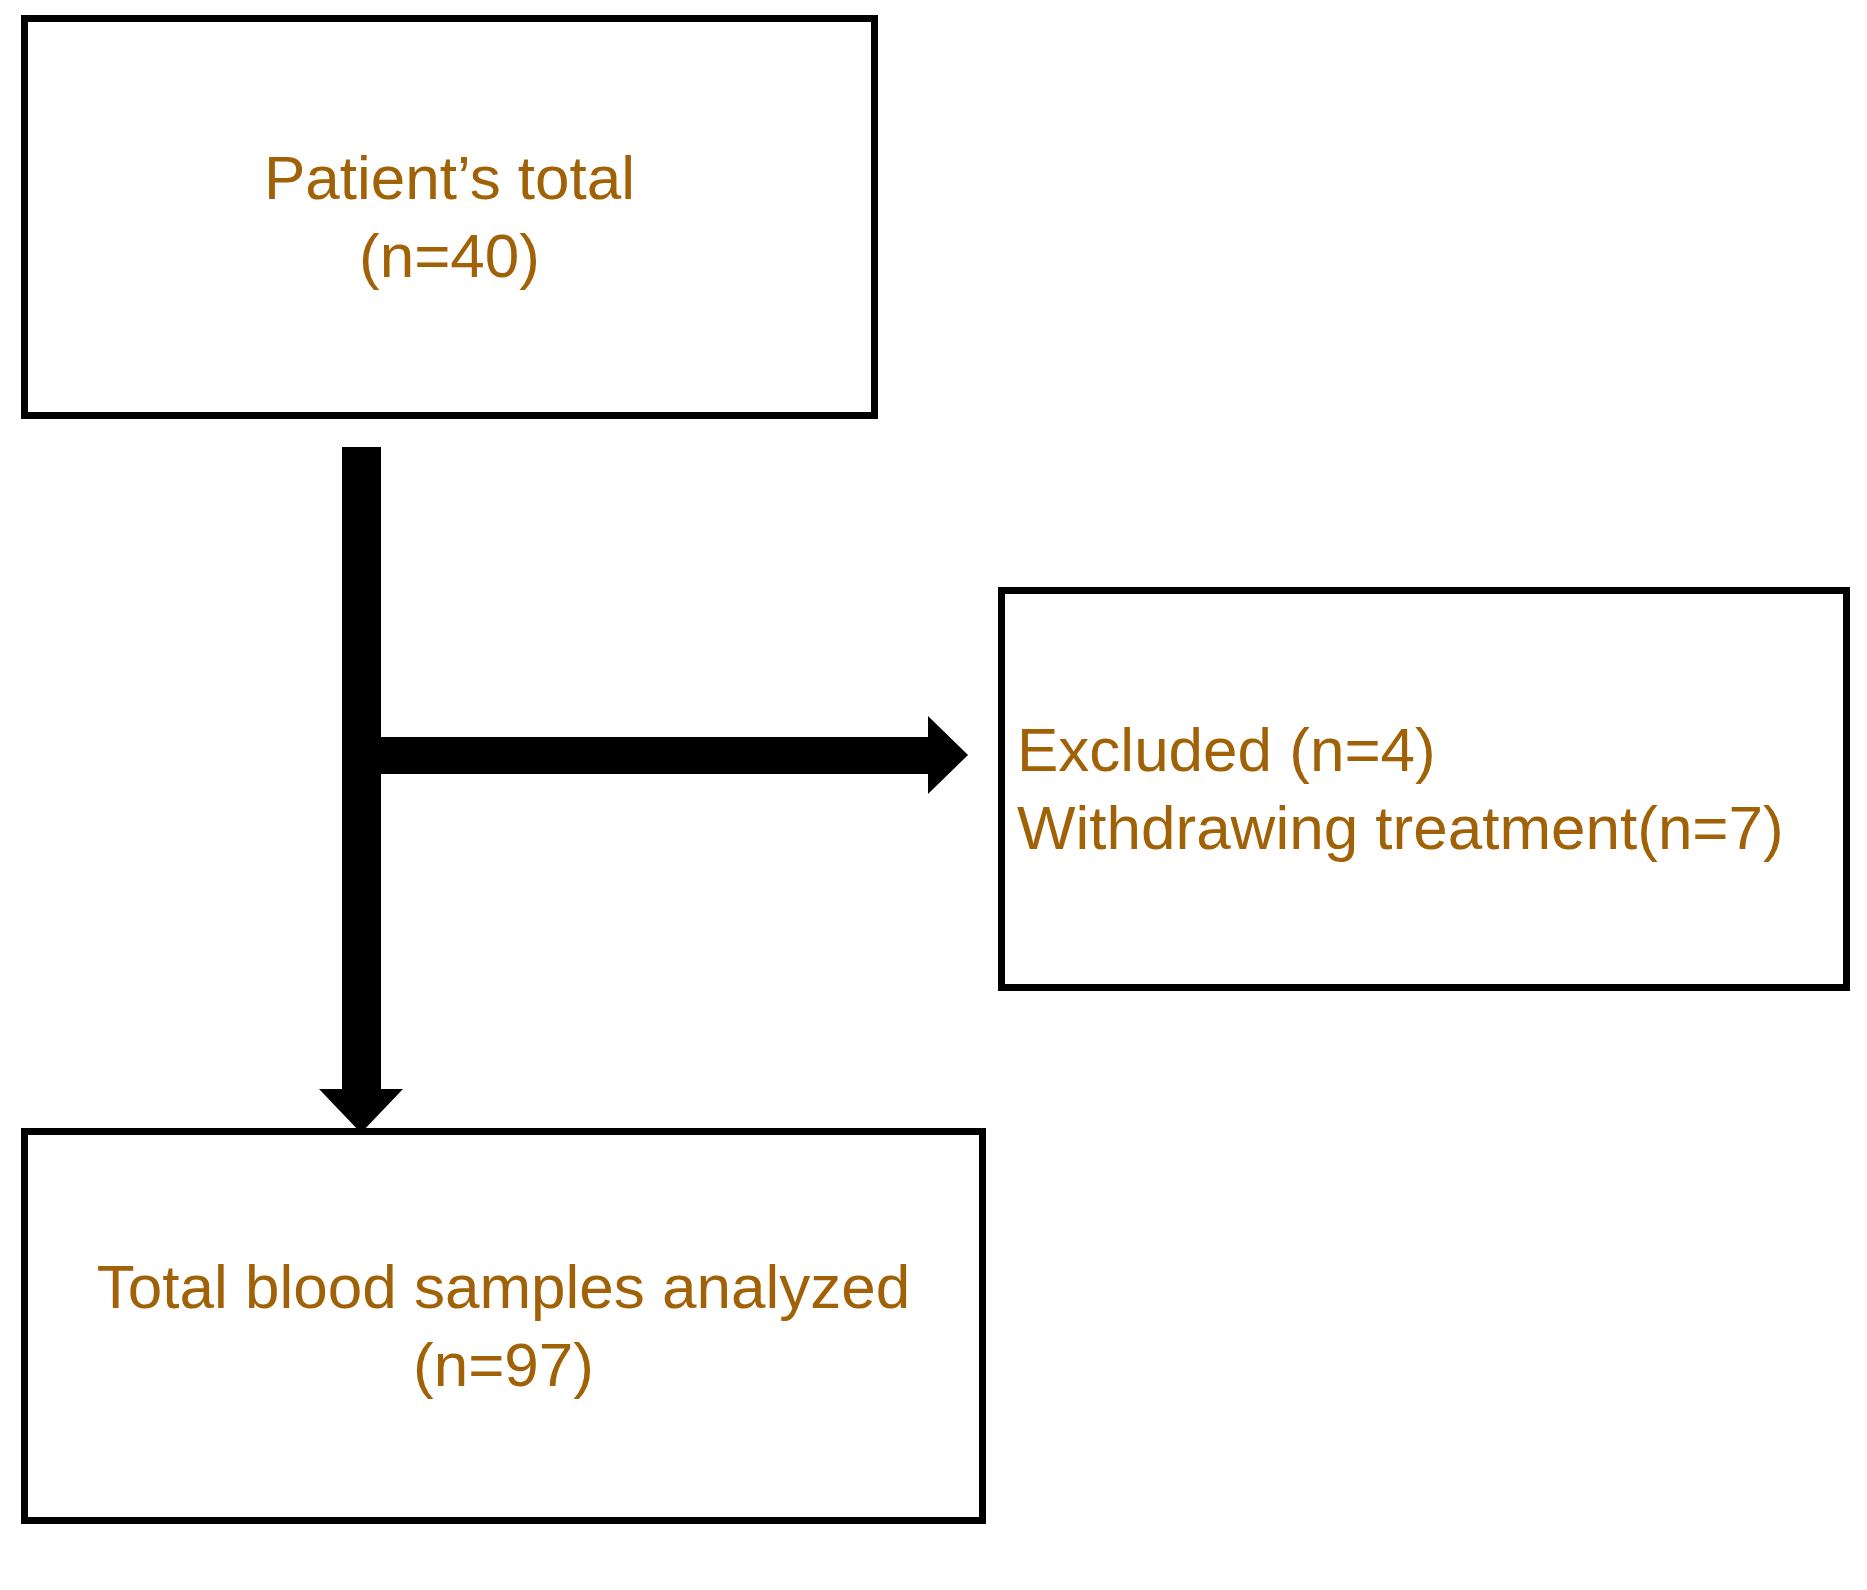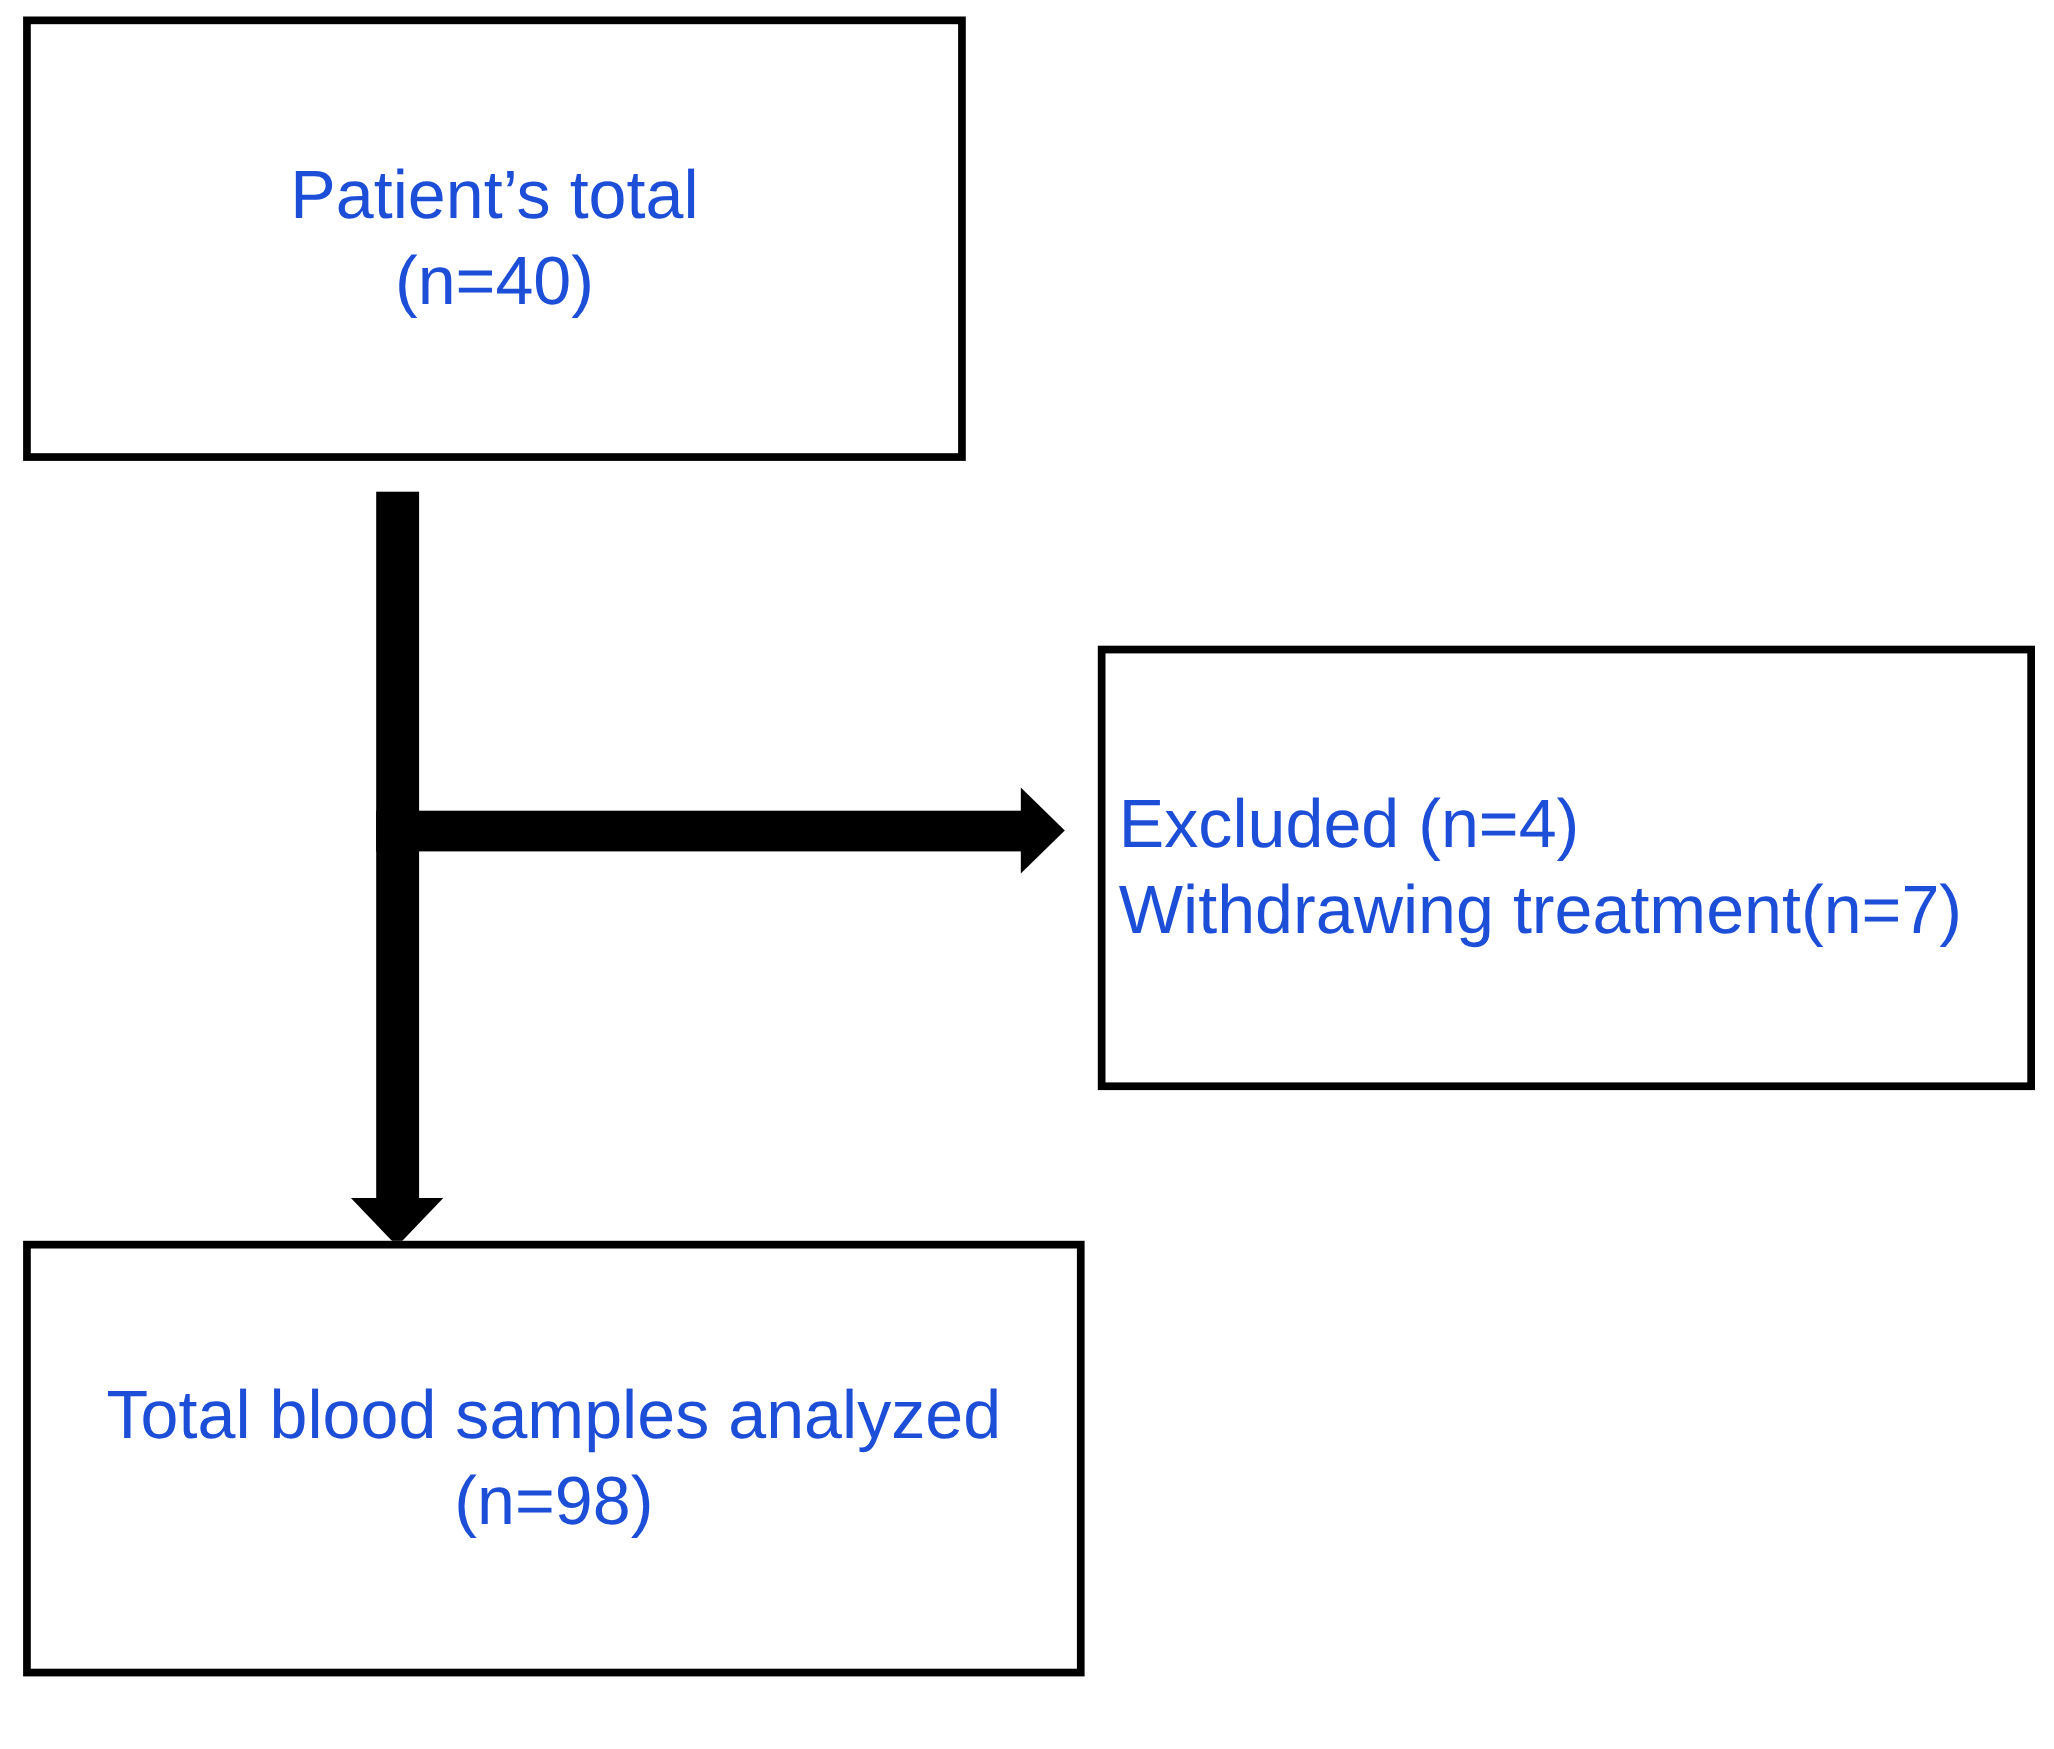--- a/index.html
+++ b/index.html
@@ -5,21 +5,21 @@
   html, body {
     margin: 0;
     padding: 0;
     background: #ffffff;
   }
   .canvas {
     position: relative;
     width: 1867px;
     height: 1590px;
     background: #ffffff;
-    color: #1d4ed8;
+    color: #a16207;
     font-family: "Liberation Sans", sans-serif;
     overflow: hidden;
   }
   .arrows-layer {
     position: absolute;
     left: 0;
     top: 0;
     width: 1867px;
     height: 1590px;
   }
@@ -86,16 +86,16 @@
     <div class="box-line">(n=40)</div>
   </div>
 
   <div class="flow-box left-aligned" id="box-excluded">
     <div class="box-line">Excluded (n=4)</div>
     <div class="box-line">Withdrawing treatment(n=7)</div>
   </div>
 
   <div class="flow-box centered" id="box-samples-analyzed">
     <div class="box-line">Total blood samples analyzed</div>
-    <div class="box-line">(n=98)</div>
+    <div class="box-line">(n=97)</div>
   </div>
 
 </div>
 
 </body></html>

